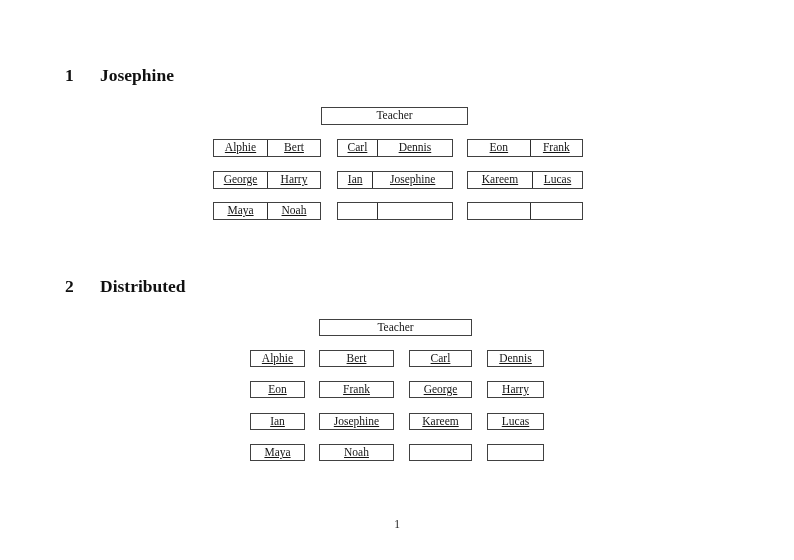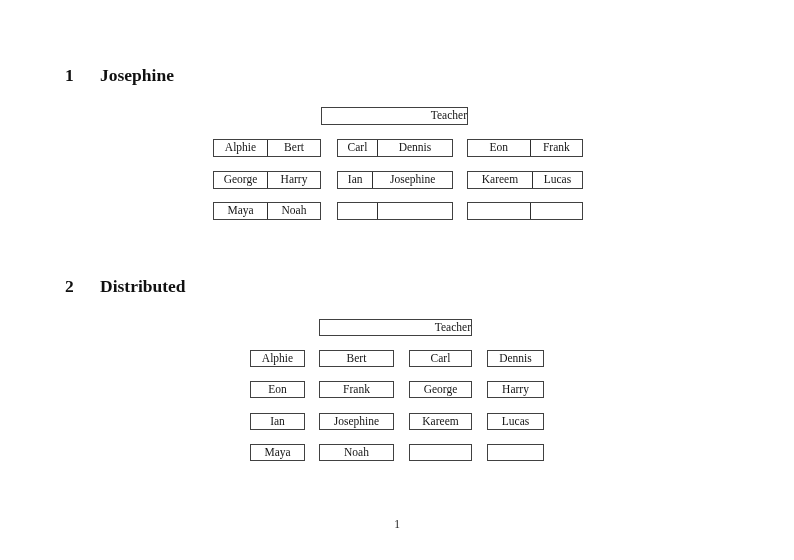--- a/index.html
+++ b/index.html
@@ -13,26 +13,26 @@
     position:absolute; left:65px; display:flex; align-items:baseline;
     font-weight:bold; font-size:17.5px; line-height:18px; color:#111;
   }
   .sec-num { display:inline-block; width:35px; }
   .desk {
     position:absolute; border:1px solid #414141; background:#ffffff;
     display:flex; align-items:stretch;
     font-size:11.5px; color:#141414; text-align:center;
   }
   .desk .cell {
-    display:block; overflow:hidden; white-space:nowrap;
+    display:block; overflow:hidden; white-space:nowrap;text-decoration:underline;
   }
   .desk .cell.first { border-right:1px solid #2e2e2e; }
   .classical .cell, .classical.teacher { line-height:15.5px; }
   .distributed-box, .distributed-teacher { line-height:14.5px; }
-  .teacher-label { display:block; width:100%;text-align:right; }
+  .teacher-label { display:block; width:100%; }
   .page-number {
     position:absolute; left:0; top:518px; width:794px; text-align:center;
     font-size:11.5px; color:#222;
   }
 </style>
 </head>
 <body>
 
 <div class="page">
 

